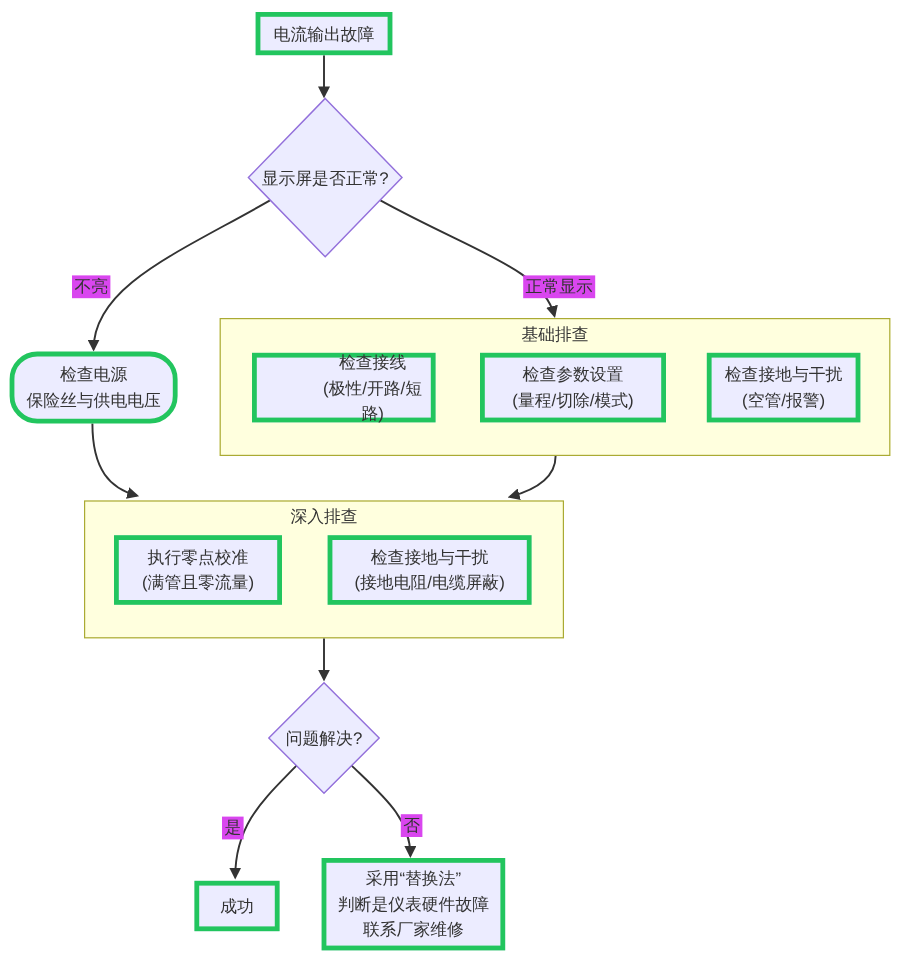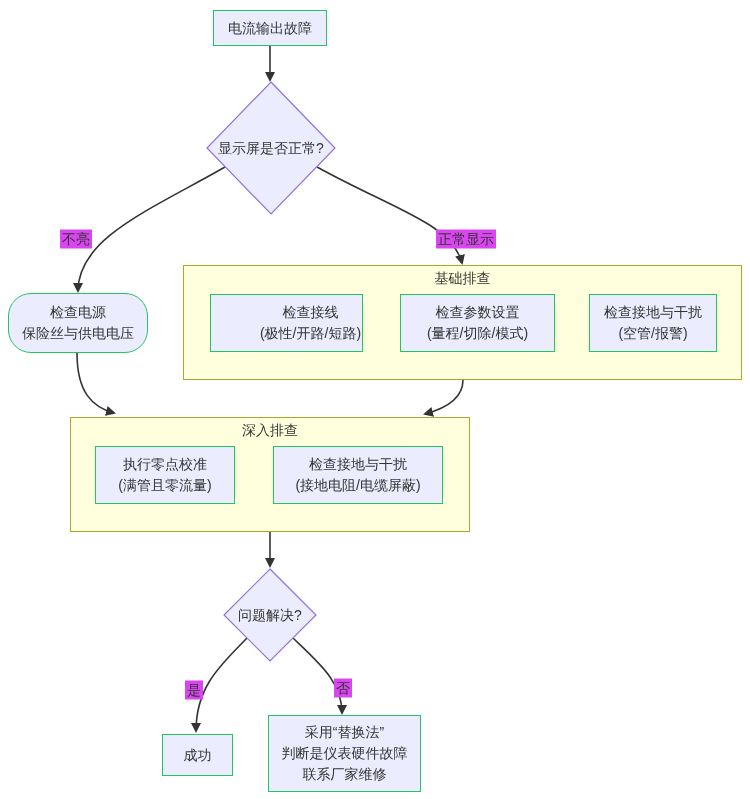--- a/index.html
+++ b/index.html
@@ -13,21 +13,21 @@
     background:#FFFFDE; border:1px solid #AAAA33;
   }
   .cluster-title {
     position:absolute; text-align:center; line-height:16px; color:#333333;
   }
   .edges-layer { position:absolute; left:0; top:0; pointer-events:none; }
   .edge { fill:none; stroke:#333333; stroke-width:1.6px; }
   .diamond { fill:#ECECFF; stroke:#9370DB; stroke-width:1.2px; }
   .node {
     position:absolute; box-sizing:border-box;
-    background:#ECECFF; border:1px solid #22c55e;
+    background:#ECECFF; border:4px solid #22c55e;
     display:flex; align-items:center; justify-content:center;
     text-align:center; white-space:pre-line; line-height:21px;
   }
   .diamond-label {
     position:absolute; display:flex; align-items:center; justify-content:center;
     text-align:center; white-space:pre-line; line-height:21px;
   }
   .edge-label {
     position:absolute; transform:translate(-50%,-50%);
     background:#d946ef; padding:0 2px; line-height:19px; white-space:nowrap;

